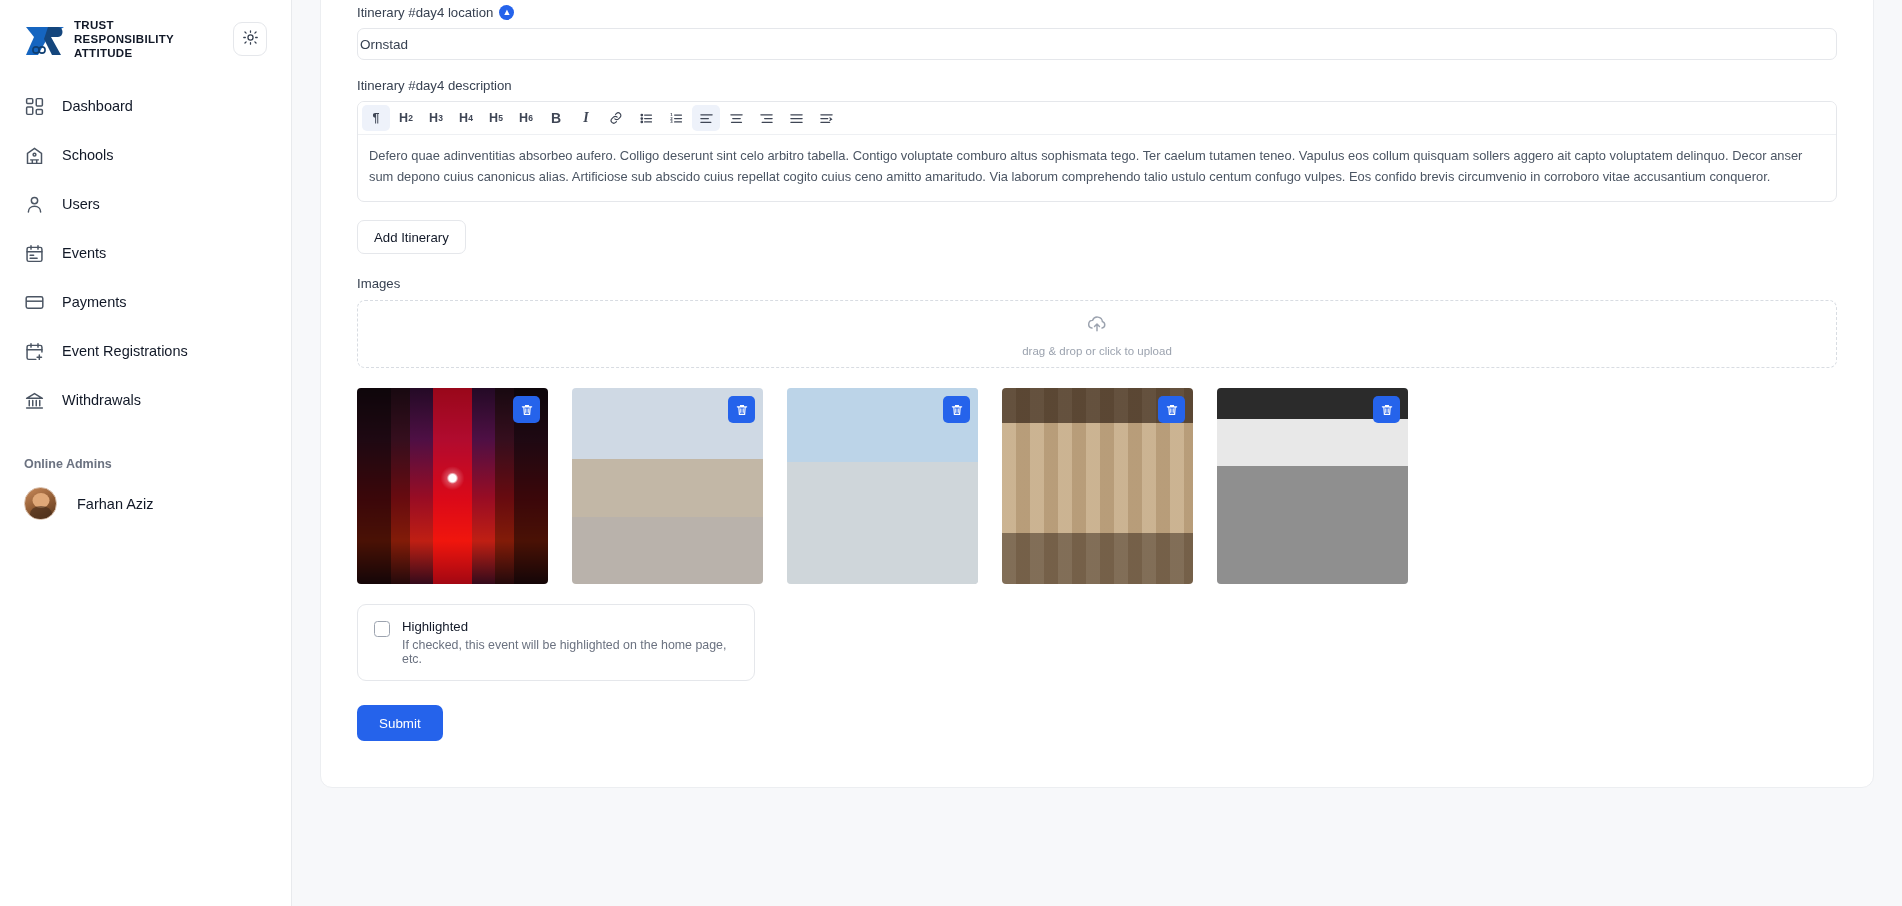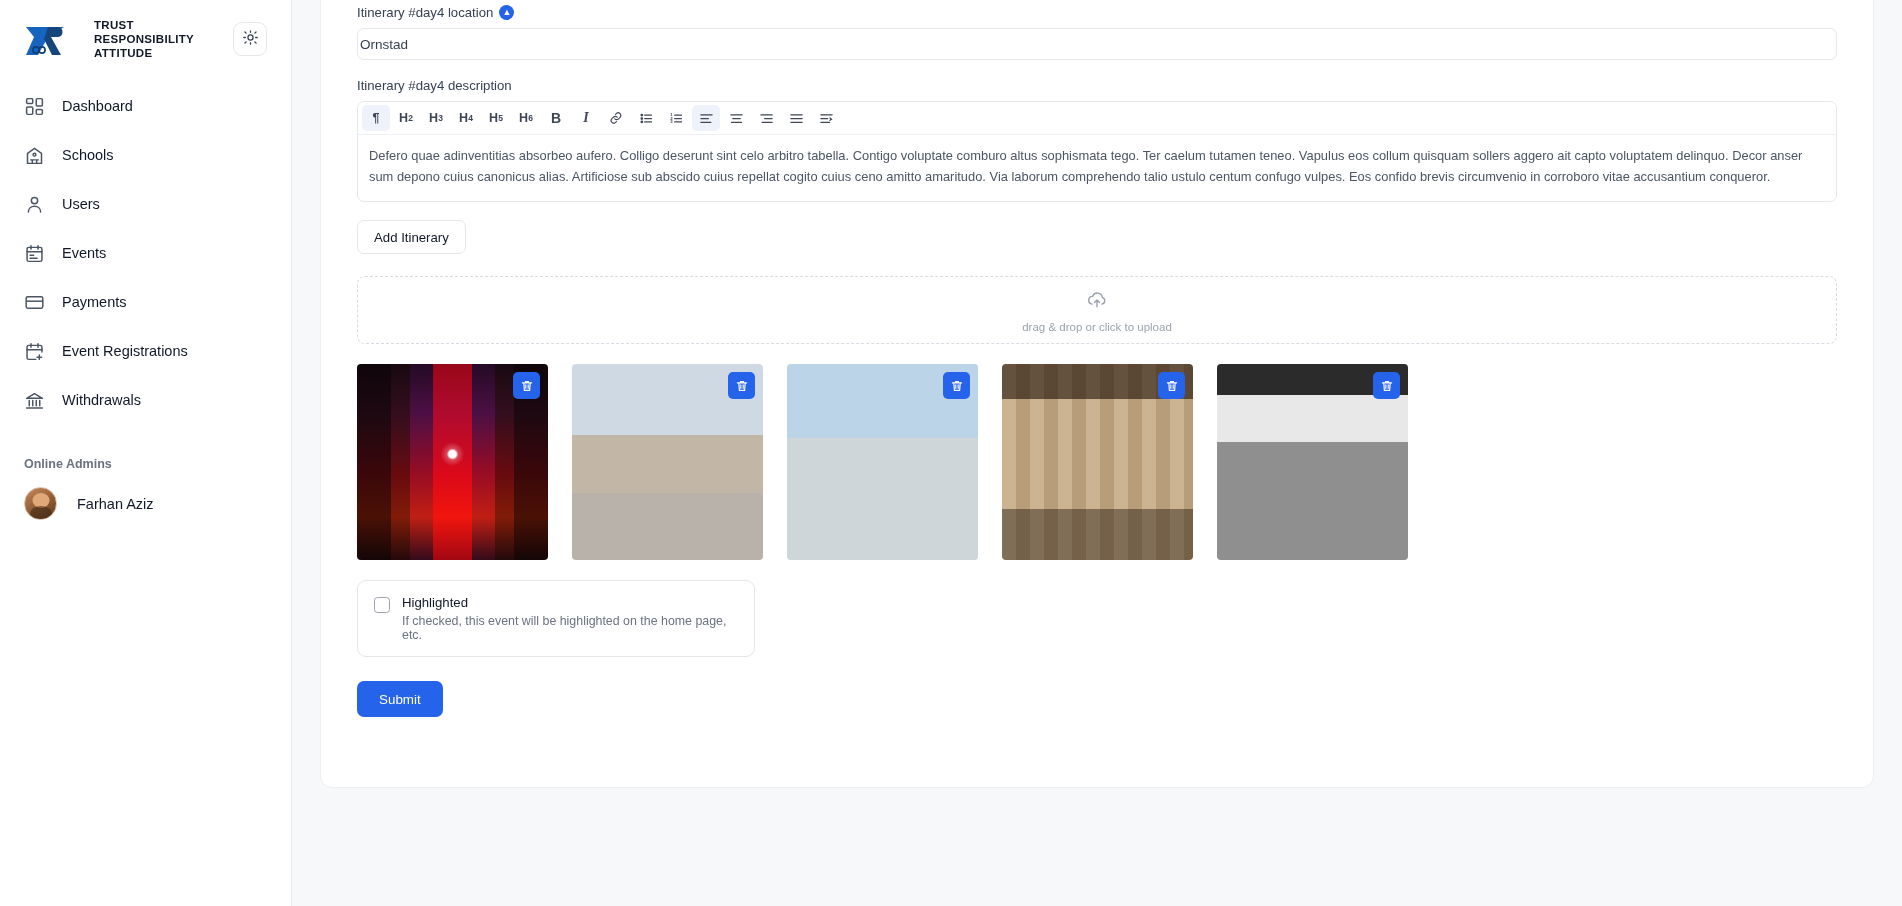--- a/index.html
+++ b/index.html
@@ -18,21 +18,21 @@
     background: #ffffff;
     border-right: 1px solid #e8eaed;
     flex: 0 0 292px;
     padding: 0;
     position: relative;
   }
   .brand-row {
     display: flex; align-items: center; justify-content: space-between;
     padding: 18px 24px 22px 24px;
   }
-  .brand { display: flex; align-items: center; gap: 28px; }
+  .brand { display: flex; align-items: center; gap: 8px; }
   .brand-logo { width: 42px; height: 36px; flex: 0 0 42px; }
   .brand-text {
     font-size: 11.5px; font-weight: bold; line-height: 1.22;
     letter-spacing: .3px; color: #111827; text-transform: uppercase;
     white-space: pre-line;
   }
   .theme-btn {
     width: 34px; height: 34px; border: 1px solid #e5e7eb; border-radius: 9px;
     background: #fff; display: flex; align-items: center; justify-content: center;
     cursor: pointer;
@@ -391,20 +391,21 @@
             </button>
           </div>
           <div class="editor-body">Defero quae adinventitias absorbeo aufero. Colligo deserunt sint celo arbitro tabella. Contigo voluptate comburo altus sophismata tego. Ter caelum tutamen teneo. Vapulus eos collum quisquam sollers aggero ait capto voluptatem delinquo. Decor anser sum depono cuius canonicus alias. Artificiose sub abscido cuius repellat cogito cuius ceno amitto amaritudo. Via laborum comprehendo talio ustulo centum confugo vulpes. Eos confido brevis circumvenio in corroboro vitae accusantium conqueror.</div>
         </div>
       </div>
 
       <button class="ghost-btn">Add Itinerary</button>
 
       
       <div style="margin-top:22px">
+        <div class="field-label">Images</div>
         <div class="dropzone">
           <span>
             <svg width="22" height="22" viewBox="0 0 24 24" fill="none" stroke="#9ca3af" stroke-width="1.6" stroke-linecap="round" stroke-linejoin="round">
               <path d="M6.5 17.5a4.2 4.2 0 0 1 .6-8.35 5.6 5.6 0 0 1 10.8 1.4 3.6 3.6 0 0 1-.4 7"></path>
               <path d="M12 20.5v-7M9.3 15.8 12 13.1l2.7 2.7"></path>
             </svg>
           </span>
           <span class="dropzone-text">drag &amp; drop or click to upload</span>
         </div>
 

